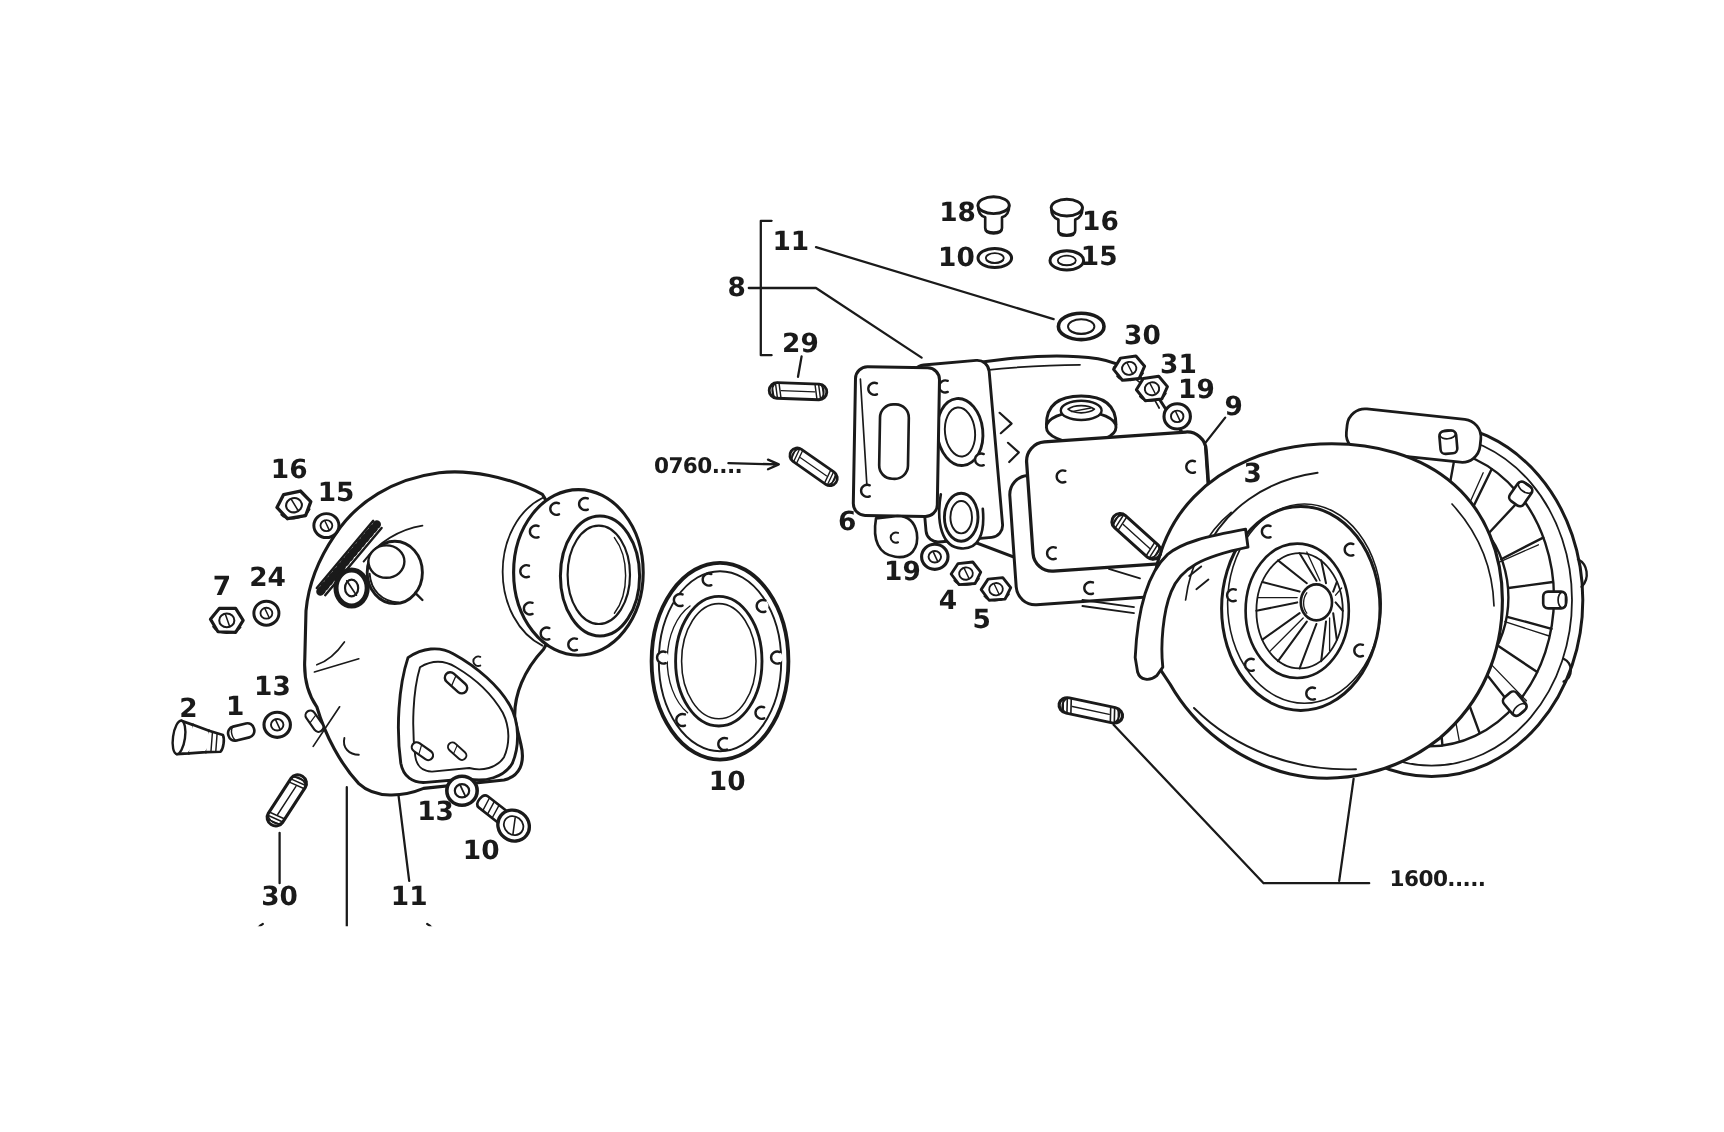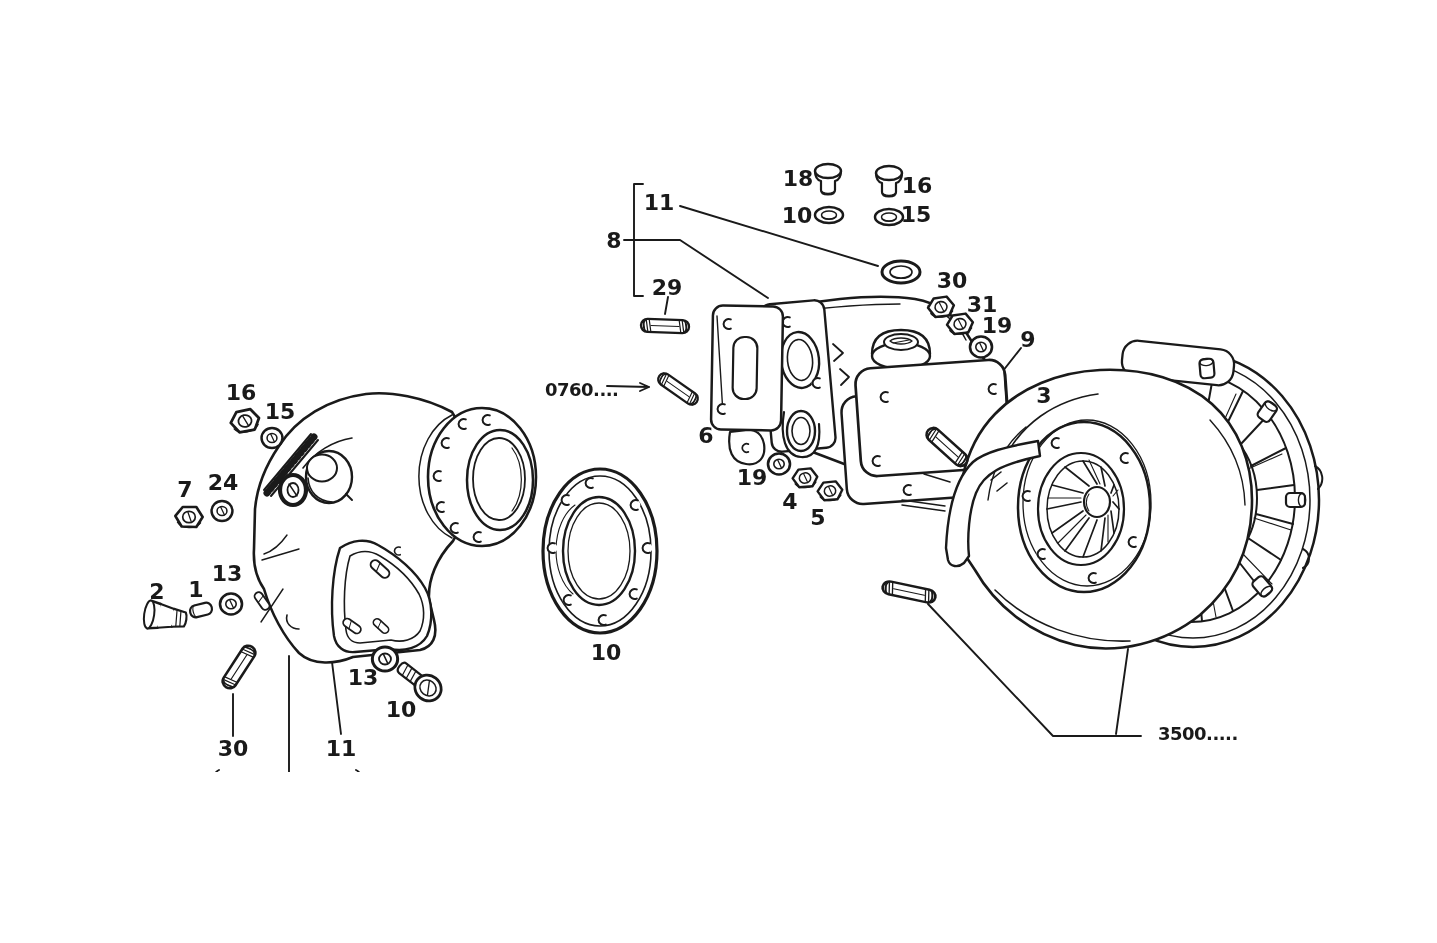--- a/index.html
+++ b/index.html
@@ -342,15 +342,15 @@
 <div class="callout" style="left:185px;top:489px">7</div>
 <div class="callout" style="left:223px;top:482px">24</div>
 <div class="callout" style="left:157px;top:591px">2</div>
 <div class="callout" style="left:196px;top:589px">1</div>
 <div class="callout" style="left:227px;top:573px">13</div>
 <div class="callout" style="left:363px;top:677px">13</div>
 <div class="callout" style="left:401px;top:709px">10</div>
 <div class="callout" style="left:233px;top:748px">30</div>
 <div class="callout" style="left:341px;top:748px">11</div>
 <div class="callout" style="left:286px;top:801px">12</div>
-<div class="callout code" style="left:1158px;top:733px">3500.....</div>
+<div class="callout code" style="left:1158px;top:733px">1600.....</div>
 
 </div>
 
 </body></html>

